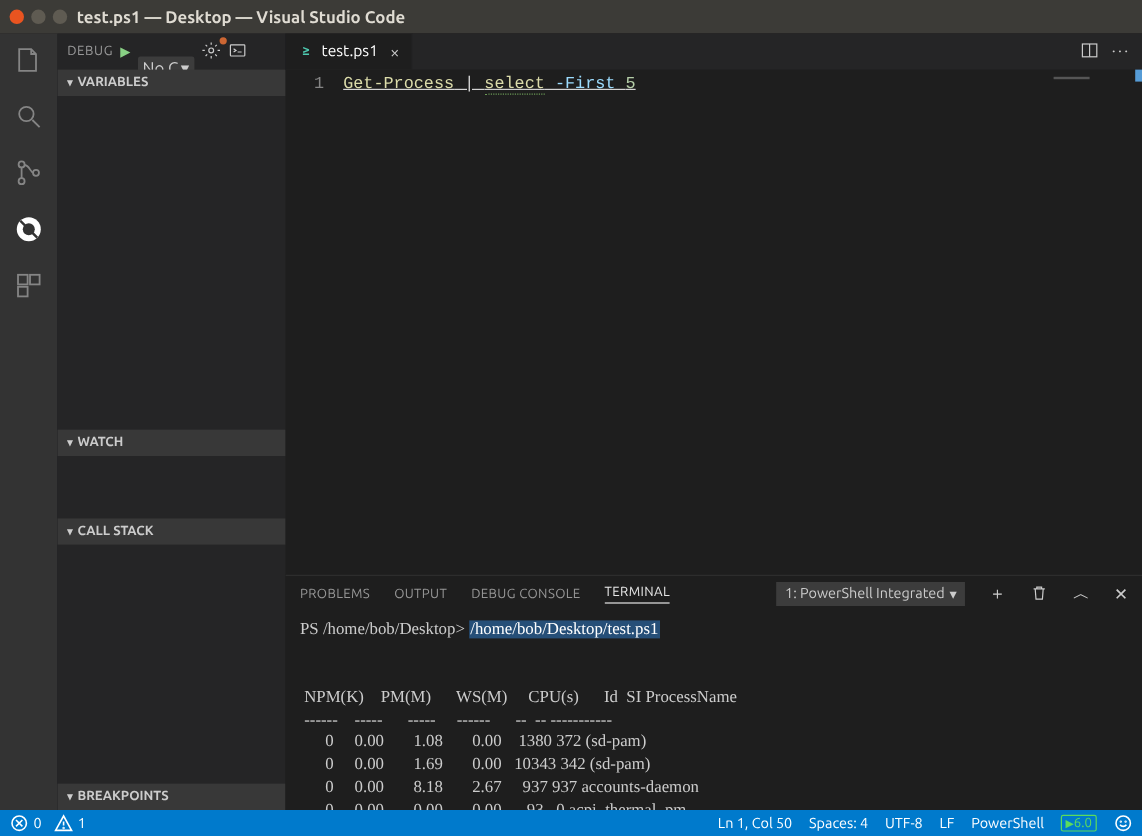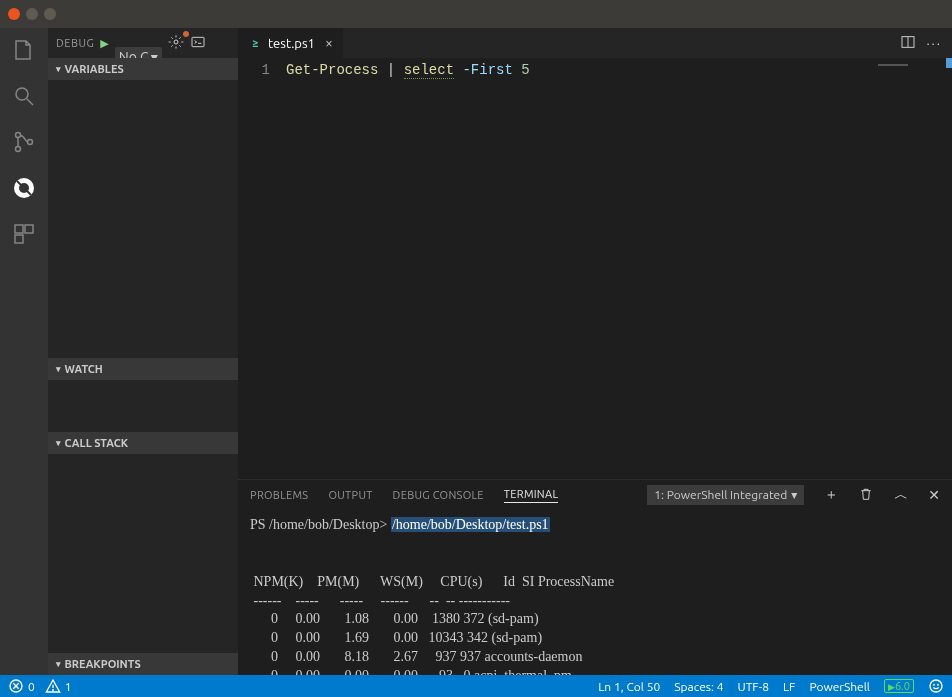--- a/index.html
+++ b/index.html
@@ -133,21 +133,21 @@
     min-height: 0;
     position: relative;
   }
   .gutter {
     width: 48px;
     text-align: right;
     color: #858585;
     padding-right: 16px;
     user-select: none;
   }
-  .code { flex: 1; white-space: pre; color: #d4d4d4; }
+  .code { flex: 1; white-space: pre; color: #d4d4d4; text-decoration: underline; }
   .tok-cmd { color: #dcdcaa; }
   .tok-op  { color: #d4d4d4; }
   .tok-param { color: #9cdcfe; }
   .tok-num { color: #b5cea8; }
   .underline { border-bottom: 1px dotted #6a9955; }
   .minimap {
     position: absolute; top: 0; right: 14px; width: 60px; height: 14px;
     display: flex; align-items: center;
   }
   .minimap .blob { width: 30px; height: 2px; background: #555; }
@@ -232,20 +232,21 @@
 </style>
 </head>
 <body>
 
 <div class="titlebar">
   <div class="traffic">
     <div class="dot red"></div>
     <div class="dot grey"></div>
     <div class="dot grey"></div>
   </div>
+  <span>test.ps1 — Desktop — Visual Studio Code</span>
 </div>
 
 <div class="main">
 
   <div class="activitybar">
     <div>
       <svg viewBox="0 0 24 24">
           <path d="M4 3h10l4 4v14H4z M14 3v4h4"></path>
         </svg>
     </div>

